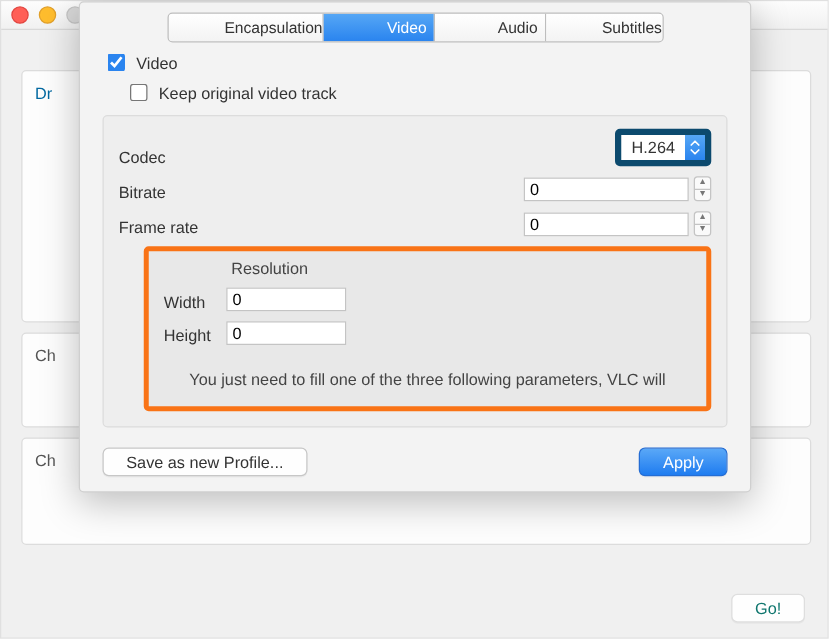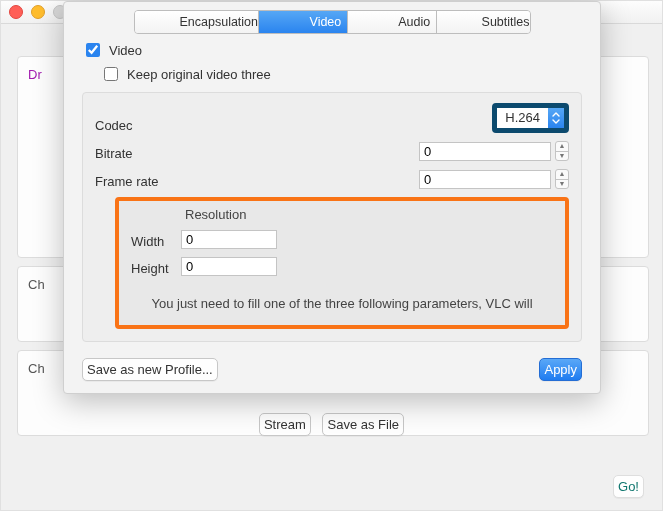--- a/index.html
+++ b/index.html
@@ -63,21 +63,21 @@
     position: absolute;
     bottom: 74px;
     left: 0; right: 0;
     text-align: center;
   }
   .btn {
     display: inline-block;
     background: #fefefe;
     border: 1px solid #c7c7c7;
     border-radius: 5px;
-    padding: 3px 4px;
+    padding: 3px 18px;
     font-size: 13px;
     color: #333;
     margin: 0 4px;
     cursor: default;
     box-shadow: 0 1px 0 rgba(0,0,0,0.04);
     white-space: nowrap;
   }
   .btn-primary {
     background: linear-gradient(#5aa8f7, #1f7cf0);
     border: 1px solid #246dd4;
@@ -279,33 +279,29 @@
     <div class="traffic">
       <span class="t-close"></span>
       <span class="t-min"></span>
       <span class="t-max"></span>
     </div>
     <span>Convert &amp; Stream</span>
   </div>
 
   <div class="bg-content">
     <div class="bg-box" style="left:16px; top:32px; width:630px; height:200px;">
-      <span style="position:absolute; left:10px; top:10px; color:#a21caf;">Dr</span>
+      <span style="position:absolute; left:10px; top:10px; color:#0369a1;">Dr</span>
     </div>
     <div class="bg-box" style="left:16px; top:242px; width:630px; height:74px;">
       <span style="position:absolute; left:10px; top:10px; color:#555;">Ch</span>
     </div>
     <div class="bg-box" style="left:16px; top:326px; width:630px; height:84px;">
       <span style="position:absolute; left:10px; top:10px; color:#555;">Ch</span>
     </div>
 
-    <div class="bg-buttons">
-      <span class="btn">Stream</span>
-      <span class="btn">Save as File</span>
-    </div>
 
     <span class="btn go-btn">Go!</span>
   </div>
 
   <div class="sheet">
 
     <div class="tabs">
       <div class="tab">Encapsulation</div>
       <div class="tab active">Video codec</div>
       <div class="tab">Audio codec</div>
@@ -314,21 +310,21 @@
 
     <div class="panel">
 
       <label class="chk-row">
         <input type="checkbox" checked="" style="">
         <span>Video</span>
       </label>
 
       <label class="chk-row" style="margin-left:22px; margin-top:4px;">
         <input type="checkbox" style="">
-        <span>Keep original video three</span>
+        <span>Keep original video track</span>
       </label>
 
       <div class="settings-box">
 
         <div class="form-row">
           <span class="form-label">Codec</span>
           <div style="flex:1"></div>
           <div class="popup">
             <span class="popup-text">H.264</span>
             <span class="popup-arrow">

